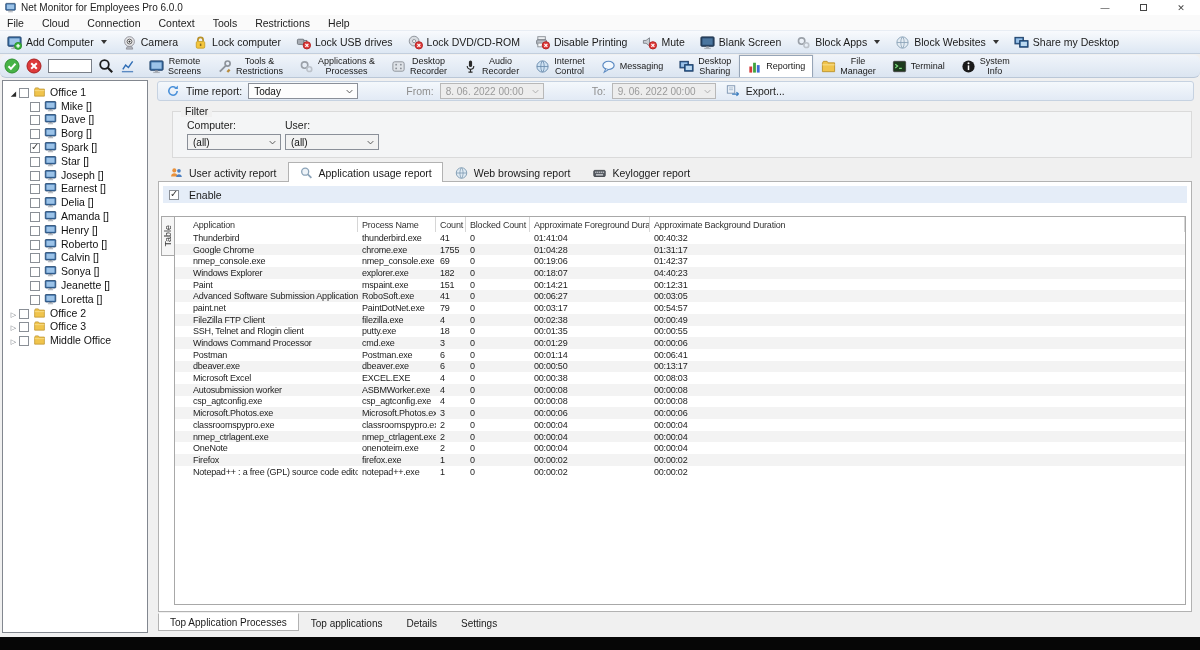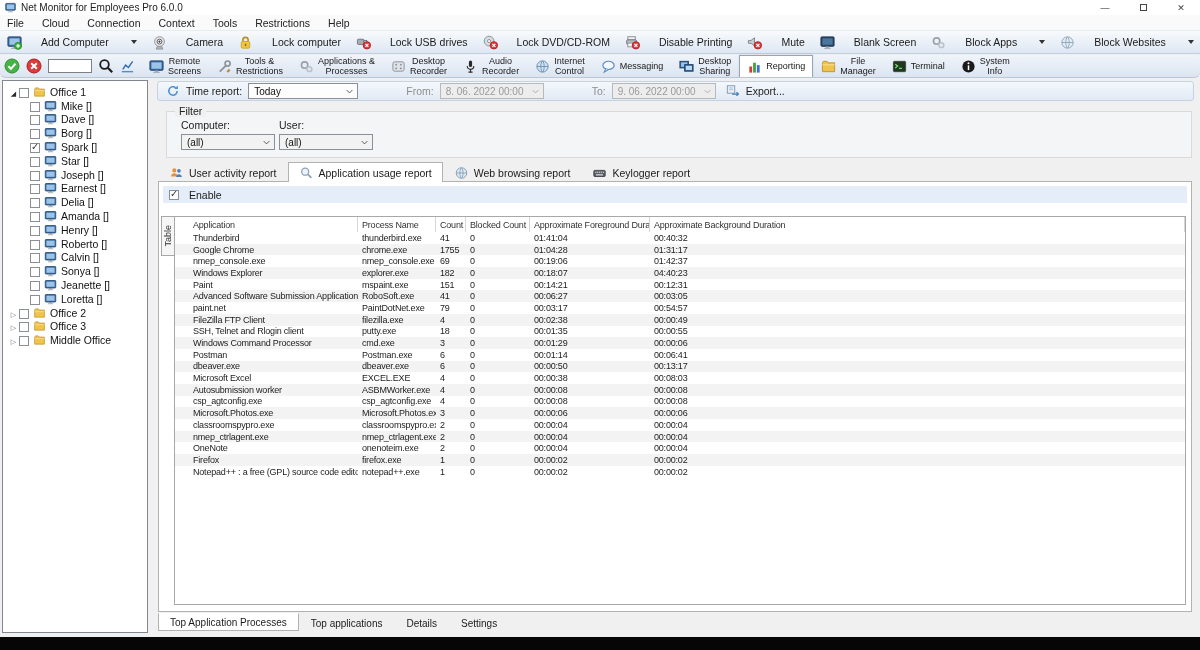--- a/index.html
+++ b/index.html
@@ -15,21 +15,21 @@
   .win-btn { width:38px; height:15px; display:flex; align-items:center; justify-content:center; color:#444; font-size:9px; cursor:default; }
   .win-max-glyph { width:7px; height:7px; border:1px solid #444; }
 
   
   .menubar { position:absolute; top:15px; left:0; right:0; height:15px; background:#fafafa; display:flex; align-items:center; font-size:10.5px; color:#222; }
   .menu-item { padding:0 9px; }
   .menu-item:first-child { padding-left:7px; }
 
   
   .toolbar1 { position:absolute; top:30px; left:0; right:0; height:24px; background:linear-gradient(#f8fafd,#dde7f3); border-top:1px solid #e8edf4; border-bottom:1px solid #c2cedd; display:flex; align-items:center; padding-left:7px; font-size:10.5px; color:#1a1a1a; }
-  .tb-btn { display:flex; align-items:center; gap:19px; margin-right:15px; white-space:nowrap; }
+  .tb-btn { display:flex; align-items:center; gap:4px; margin-right:15px; white-space:nowrap; }
   .ticon svg { width:15px; height:15px; display:block; }
   .caret { width:0; height:0; border-left:3.5px solid transparent; border-right:3.5px solid transparent; border-top:4px solid #333; margin-left:3px; }
 
   
   .toolbar2 { position:absolute; top:55px; left:0; right:0; height:23px; background:linear-gradient(#f0f4fa,#dbe5f1); border-bottom:1px solid #bac7d7; display:flex; align-items:flex-end;border-radius:6px; }
   .t2-left { display:flex; align-items:center; gap:6px; height:100%; padding:0 6px 0 4px; }
   .t2-left .ticon svg { width:15px; height:15px; }
   .t2-left .big svg { width:16px; height:16px; }
   .search-input { width:44px; height:14px; border:1px solid #7a7f88; background:#fff; font-size:10px; padding:0 2px; }
   .main-tabs { display:flex; align-items:flex-end; height:100%; }
@@ -53,21 +53,21 @@
   .main { position:absolute; left:152px; top:78px; width:1046px; height:558px; background:#f0f0f0; }
   .timebar { position:absolute; top:3px; left:5px; right:4px; height:20px; background:linear-gradient(#f4f8fc,#e2eaf5); border:1px solid #c6d2e1; border-radius:3px; display:flex; align-items:center; gap:6px; padding:0 8px; font-size:10.5px; color:#222; }
   .timebar .ticon svg { width:14px; height:14px; display:block; }
   .ddl { height:16px; border:1px solid #8a8f98; background:#fdfdfd; display:flex; align-items:center; justify-content:space-between; padding:0 3px 0 5px; font-size:10px; color:#111; }
   .ddl svg { width:9px; height:9px; }
   .ddl.disabled { background:#ededed; border-color:#b8b8b8; color:#9a9a9a; }
   .lbl-dim { color:#8e8e8e;padding-left:42px; }
   .w-today { width:110px; }
   .w-date { width:104px; }
 
-  .filterbox { position:absolute; top:33px; left:14px; right:6px; height:47px; border:1px solid #dadada; background:#f4f5f6; }
+  .filterbox { position:absolute; top:33px; left:20px; right:6px; height:47px; border:1px solid #dadada; background:#f4f5f6; }
   .filterbox .legend { position:absolute; top:-7px; left:8px; background:#f0f0f0; padding:0 4px; font-size:10.5px; color:#222; }
   .f-label { position:absolute; top:7px; font-size:10.5px; color:#222; }
   .f-computer-label { left:14px; } .f-user-label { left:112px; }
   .f-ddl { position:absolute; top:22px; width:94px; background:#f2f2f2; }
   .f-computer { left:14px; } .f-user { left:112px; }
 
   .report-tabs { position:absolute; top:84px; left:6px; display:flex; align-items:flex-end; font-size:10.5px; }
   .rtab { height:20px; display:flex; align-items:center; gap:5px; padding:0 10px; color:#1a1a1a; border:1px solid transparent; border-bottom:none; }
   .rtab.active { background:#fff; border-color:#b2b2b2; position:relative; z-index:2; }
   .rtab .ticon svg { width:15px; height:14px; }

